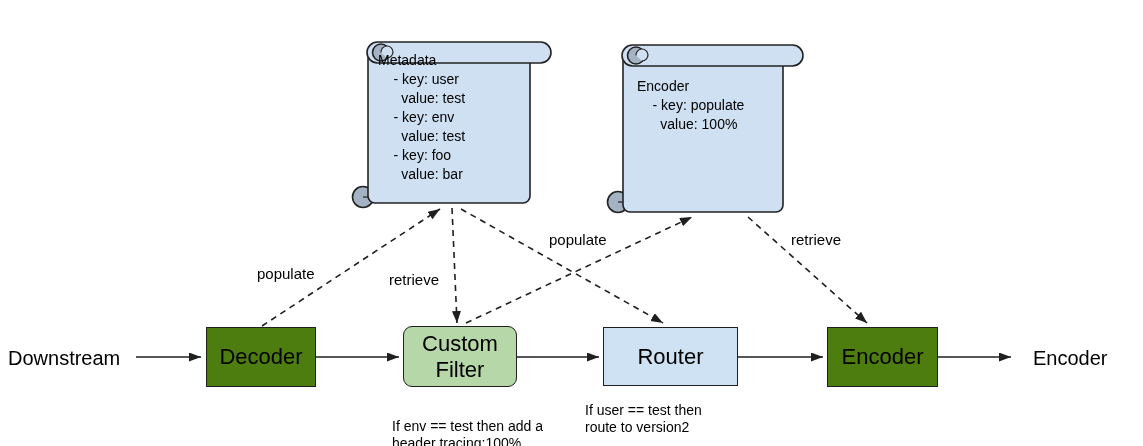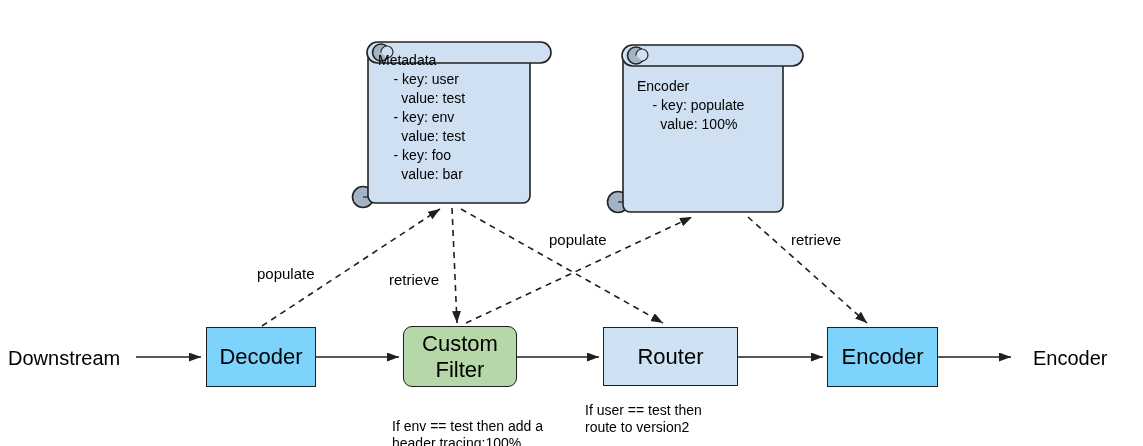--- a/index.html
+++ b/index.html
@@ -19,21 +19,21 @@
     position: absolute;
     border: 1.6px solid #1f1f1f;
     display: flex;
     align-items: center;
     justify-content: center;
     text-align: center;
     font-size: 22px;
     line-height: 26px;
     box-sizing: border-box;
   }
-  .pink  { background: #7dd3fc; }
+  .pink  { background: #4d7c0f; }
   .green { background: #b6d7a8; }
   .blue  { background: #cfe2f3; }
 
   .endpoint-label { font-size: 20px; white-space: nowrap; }
   .edge-label     { font-size: 15px; white-space: nowrap; }
 
   .caption { font-size: 14px; line-height: 17px; white-space: nowrap; margin-top: 20px; }
 
   .scroll-text { font-size: 14px; line-height: 19px; }
   .scroll-text div { white-space: pre; }

